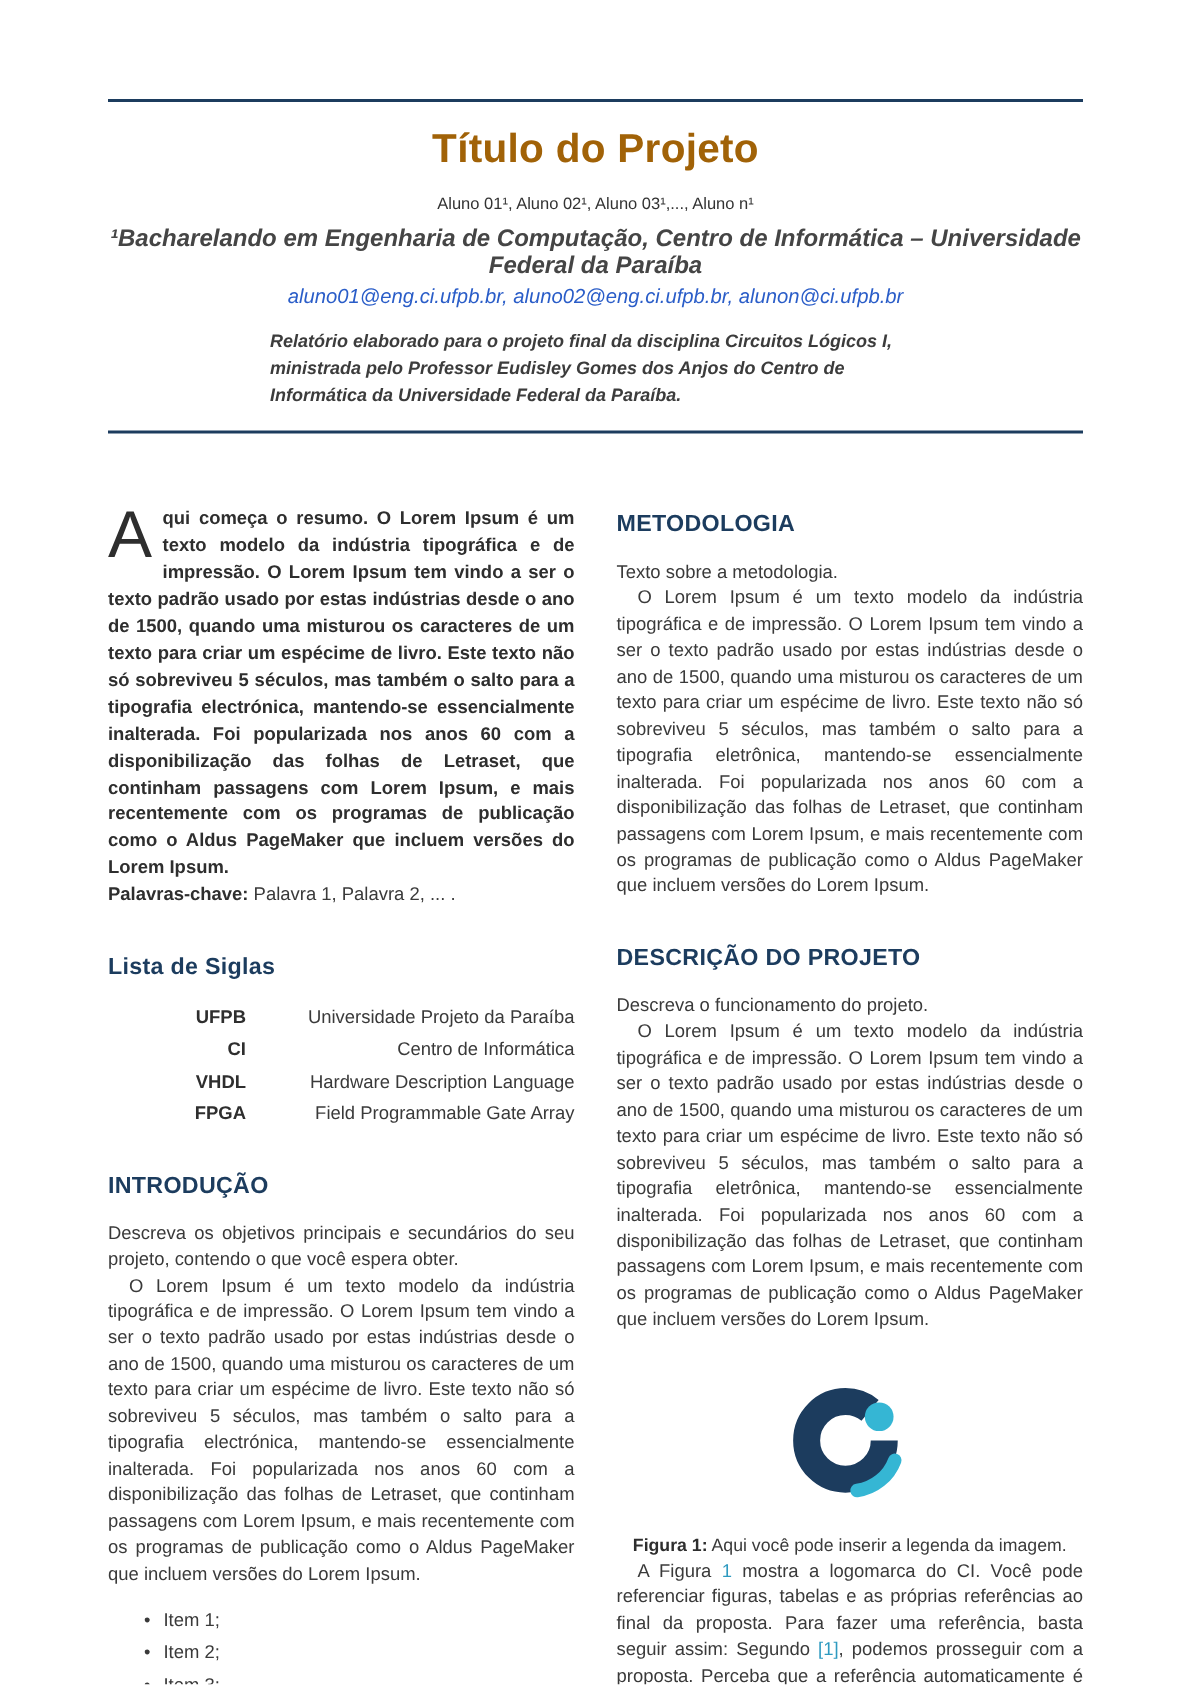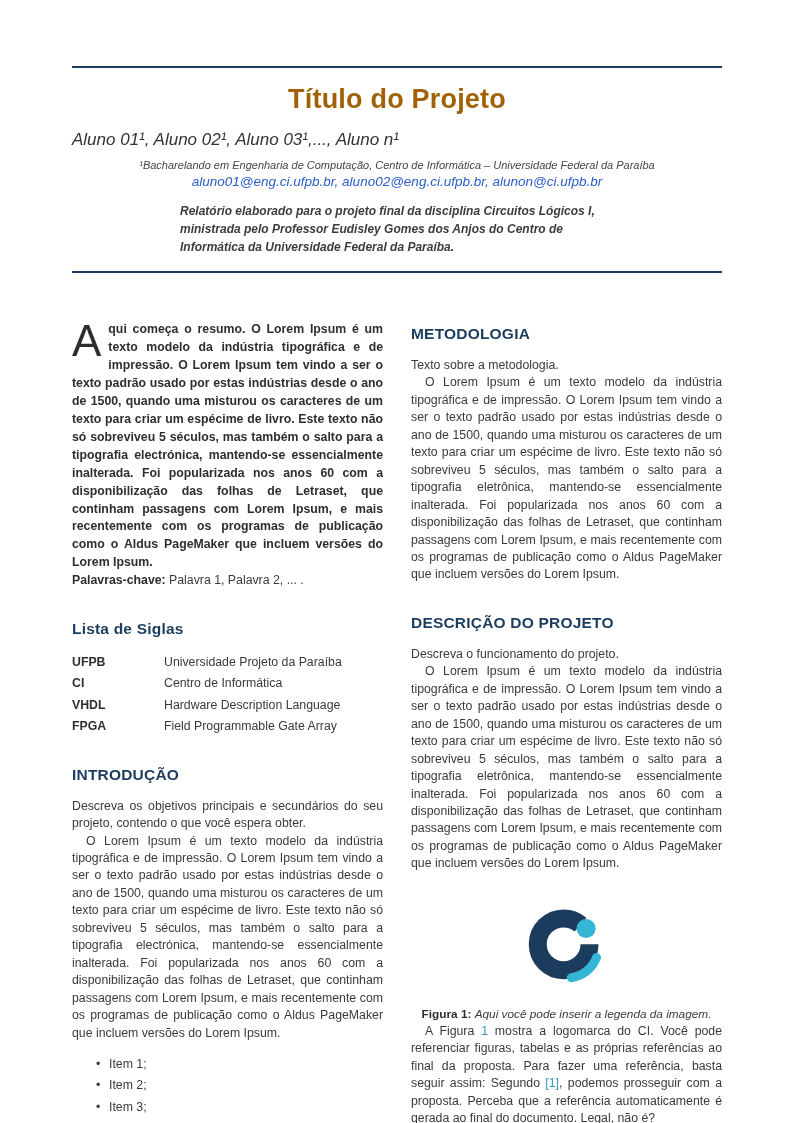--- a/index.html
+++ b/index.html
@@ -22,22 +22,22 @@
   .rule-bottom { margin-top:15px; }
 
   .doc-title {
     margin-top:16px;
     text-align:center;
     font-size:27px;
     font-weight:700;
     color:#a16207;
     letter-spacing:.2px;
   }
-  .authors { margin-top:15px; text-align:left; font-size:17px; color:#333333;font-style:italic; }
-  .affiliation { margin-top:9px; text-align:center; font-style:italic; font-size:11px; color:#454545; }
+  .authors { margin-top:15px; text-align:center; font-size:11px; color:#333333; }
+  .affiliation { margin-top:9px; text-align:center; font-style:italic; font-size:16px; color:#454545;font-weight:bold; }
   .emails {
     margin-top:3px; text-align:center; font-style:italic;
     font-size:13.5px; color:var(--email,#2a5dc8); cursor:pointer;
   }
   .note {
     margin:13px auto 0; width:434px;
     font-style:italic; font-weight:700;
     font-size:12px; line-height:1.5; color:#3c3c3c;
   }
 
@@ -58,36 +58,36 @@
   .dropcap {
     float:left;
     font-size:44px; line-height:36px;
     font-weight:400; color:#2e2e2e;
     padding:2px 7px 0 0;
   }
   .keywords { margin-top:15px; }
   .kw-label { font-weight:700; color:#2e2e2e; }
 
   .siglas { margin-top:14px; }
-  .sigla-row { display:flex; margin:4px 0; text-align:left; }
+  .sigla-row { display:flex; margin:4px 0; text-align:right; }
   .sigla-abbr { width:92px; font-weight:700; color:#2e2e2e; flex:none; }
   .sigla-def { flex:1; }
 
   .col p.para { margin:0; }
   .col p.indent { text-indent:14px; }
 
   .items { list-style:none; margin:14px 0 0 24px; text-align:left; }
   .items li { position:relative; padding-left:13px; margin:4px 0; }
   .items li::before { content:"\2022"; position:absolute; left:0; top:0; color:#3a3a3a; }
 
   .figure { margin:24px 0 0; text-align:center; }
   .logo { width:90px; height:90px; display:inline-block; }
   .figcaption { margin-top:14px; font-size:11.8px; text-align:center; }
   .fig-label { font-weight:700; color:#2e2e2e; }
-  .fig-text { font-style:italic; color:#3a3a3a; }
+  .fig-text { color:#3a3a3a; }
 
   .closing { margin-top:22px; }
   .ref-link { color:var(--link,#2e9ac0); cursor:pointer; text-decoration:none; }
 </style>
 </head>
 <body>
 
 <div class="page">
 
   <div class="rule rule-top"></div>

